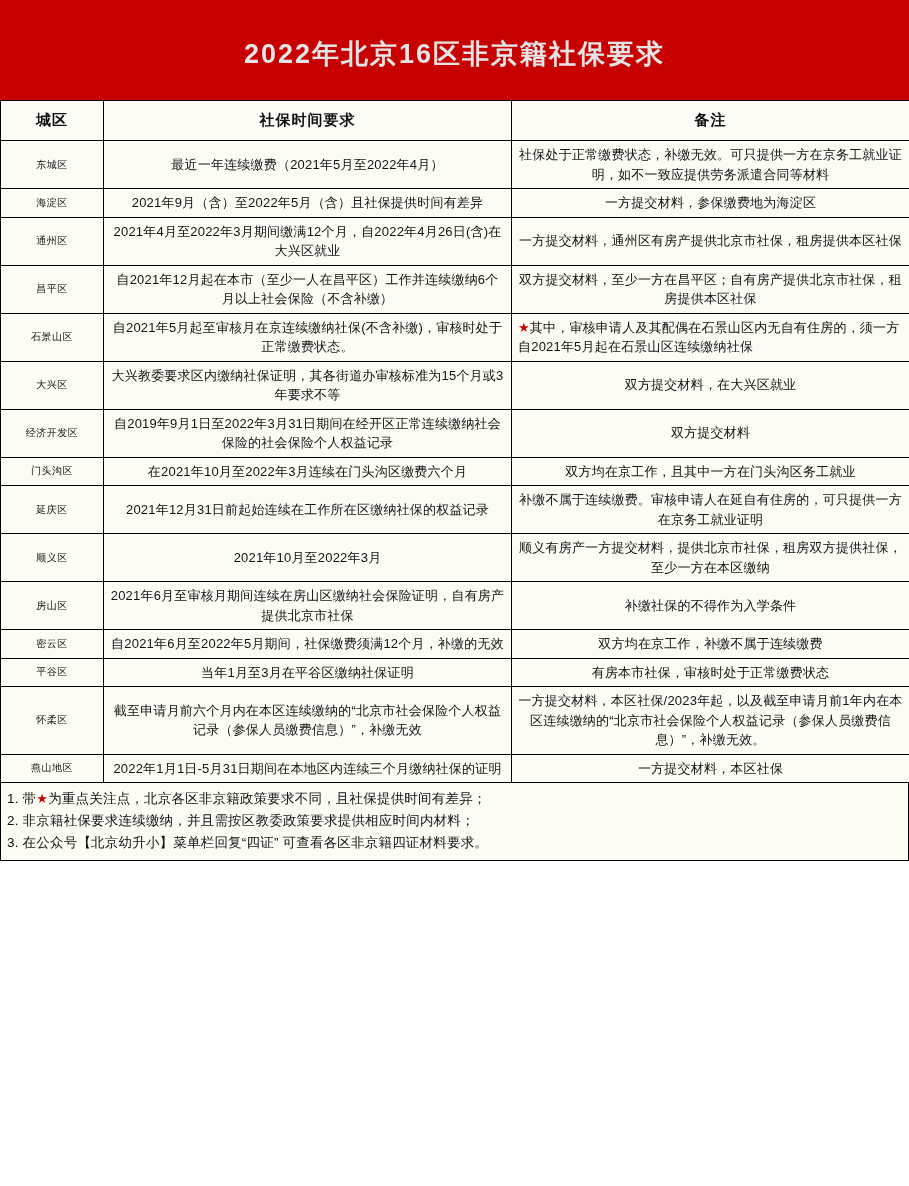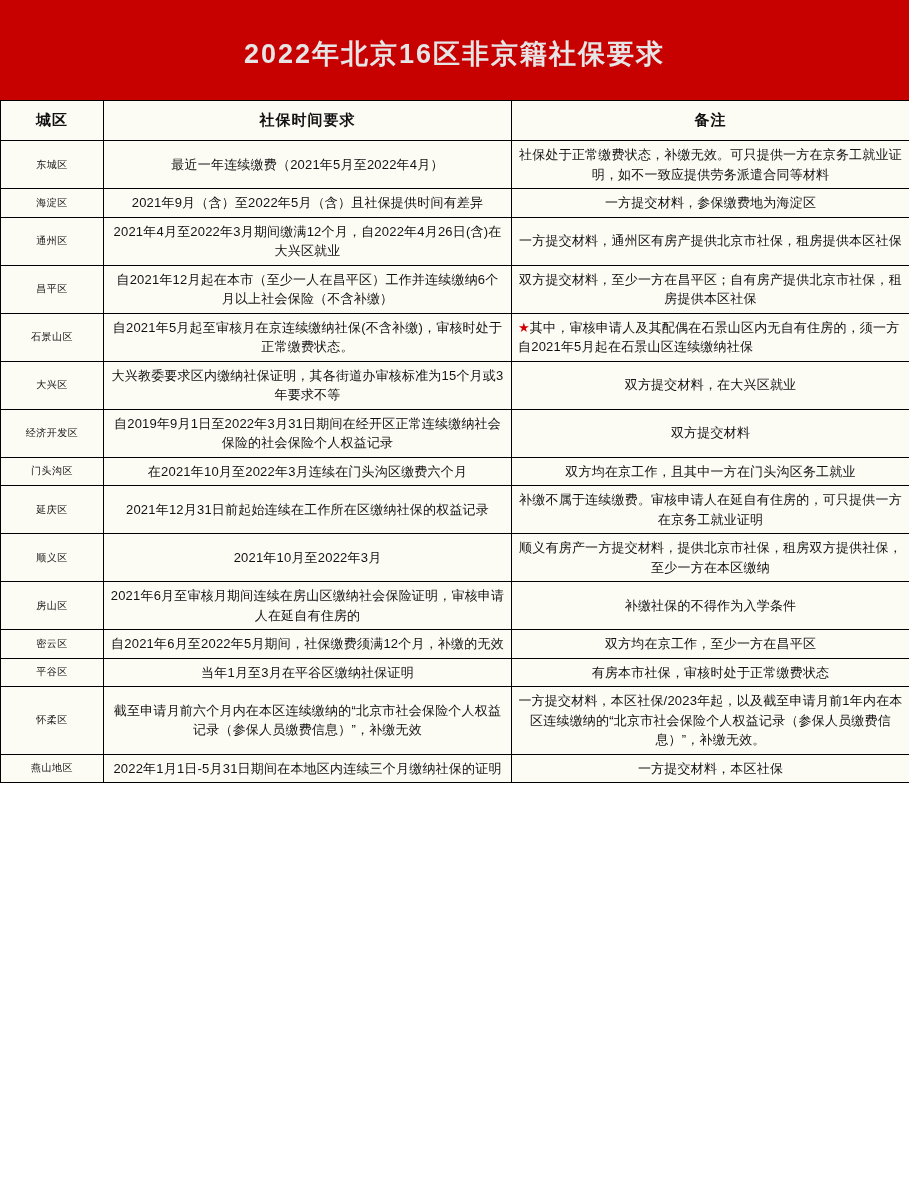--- a/index.html
+++ b/index.html
@@ -174,41 +174,48 @@
             <td class="req">2021年12月31日前起始连续在工作所在区缴纳社保的权益记录</td>
             <td class="note">补缴不属于连续缴费。审核申请人在延自有住房的，可只提供一方在京务工就业证明</td>
           </tr>
           <tr>
             <td class="district">顺义区</td>
             <td class="req">2021年10月至2022年3月</td>
             <td class="note">顺义有房产一方提交材料，提供北京市社保，租房双方提供社保，至少一方在本区缴纳</td>
           </tr>
           <tr>
             <td class="district">房山区</td>
-            <td class="req">2021年6月至审核月期间连续在房山区缴纳社会保险证明，审核申请人在延自有住房的</td>
+            <td class="req">2021年6月至审核月期间连续在房山区缴纳社会保险证明，自有房产提供北京市社保</td>
             <td class="note">补缴社保的不得作为入学条件</td>
           </tr>
           <tr>
             <td class="district">密云区</td>
             <td class="req">自2021年6月至2022年5月期间，社保缴费须满12个月，补缴的无效</td>
-            <td class="note">双方均在京工作，至少一方在昌平区</td>
+            <td class="note">双方均在京工作，补缴不属于连续缴费</td>
           </tr>
           <tr>
             <td class="district">平谷区</td>
             <td class="req">当年1月至3月在平谷区缴纳社保证明</td>
             <td class="note">有房本市社保，审核时处于正常缴费状态</td>
           </tr>
           <tr>
             <td class="district">怀柔区</td>
             <td class="req">截至申请月前六个月内在本区连续缴纳的“北京市社会保险个人权益记录（参保人员缴费信息）”，补缴无效</td>
             <td class="note">一方提交材料，本区社保/2023年起，以及截至申请月前1年内在本区连续缴纳的“北京市社会保险个人权益记录（参保人员缴费信息）”，补缴无效。</td>
           </tr>
           <tr>
             <td class="district">燕山地区</td>
             <td class="req">2022年1月1日-5月31日期间在本地区内连续三个月缴纳社保的证明</td>
             <td class="note">一方提交材料，本区社保</td>
           </tr>
         </tbody>
     </table>
   </div>
 
+  <div class="footnotes">
+    <div class="footnote">
+      <span>1. 带</span><span class="star">★</span><span>为重点关注点，北京各区非京籍政策要求不同，且社保提供时间有差异；</span>
+    </div>
+    <div class="footnote">2. 非京籍社保要求连续缴纳，并且需按区教委政策要求提供相应时间内材料；</div>
+    <div class="footnote">3. 在公众号【北京幼升小】菜单栏回复“四证” 可查看各区非京籍四证材料要求。</div>
+  </div>
 
 </div>
 
 </body></html>

